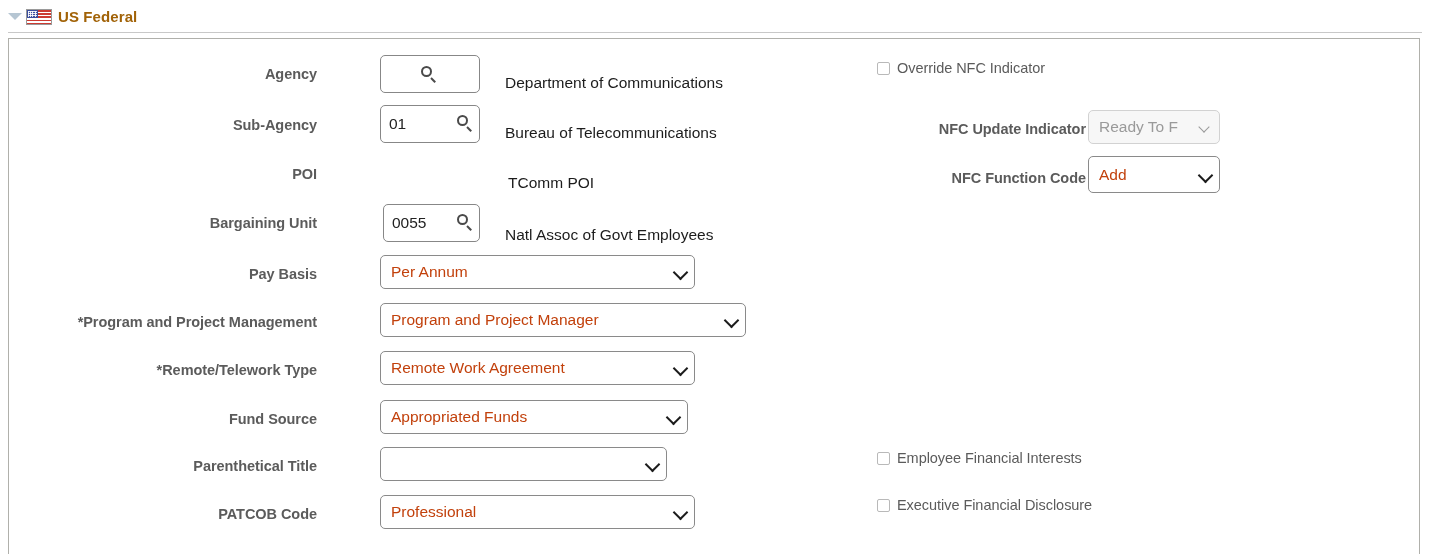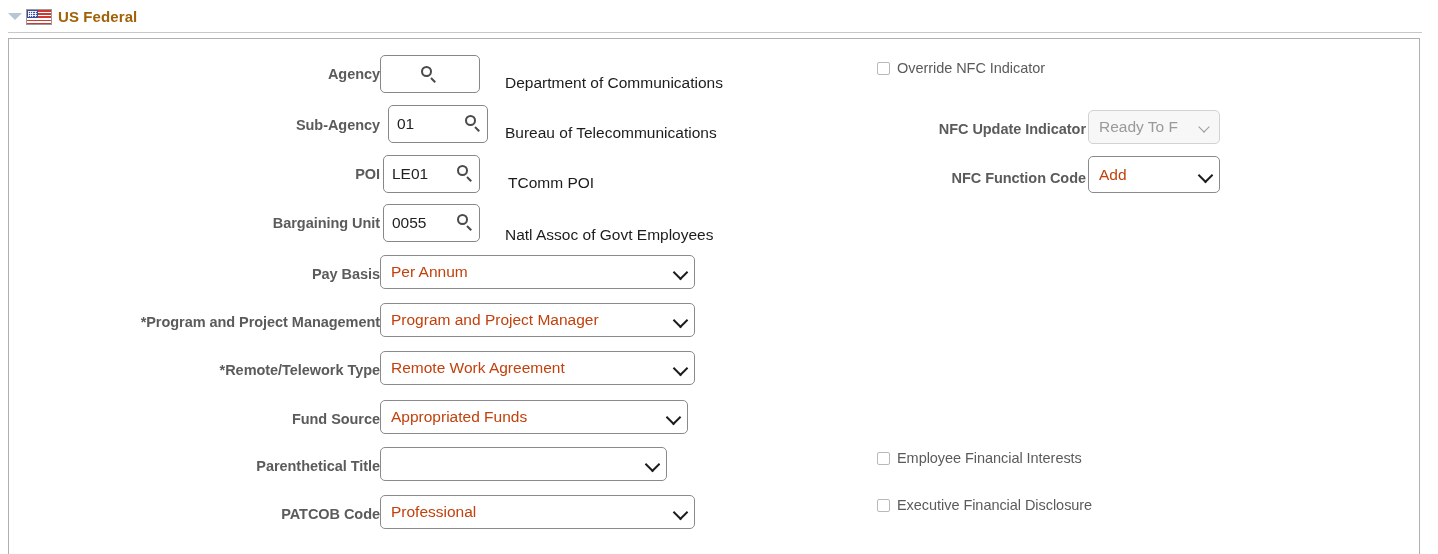--- a/index.html
+++ b/index.html
@@ -104,21 +104,21 @@
   .lbl {
     position: absolute;
     font-size: 14.5px;
     font-weight: bold;
     color: #5b5b5b;
     text-align: right;
     white-space: nowrap;
     letter-spacing: -.05px;
   }
   .lbl-left { 
-    right: 1058px;   
+    right: 1121px;   
   }
 
   
   .lookup {
     position: absolute;
     box-sizing: border-box;
     height: 38px;
     border: 1px solid #878787;
     border-radius: 5px;
     background: #ffffff;
@@ -267,48 +267,44 @@
   <div class="panel"></div>
 
   <div class="lbl lbl-left" style="top:66px;">Agency</div>
   <div class="lookup" style="left:380px; top:55px; width:100px;flex-direction:column;">
     <span class="val">DC</span>
     <span class="magnifier"></span>
   </div>
   <div class="desc" style="left:505px; top:74px;">Department of Communications</div>
 
   <div class="lbl lbl-left" style="top:117px;">Sub-Agency</div>
-  <div class="lookup" style="left:380px; top:105px; width:100px;margin-left:8px;">
+  <div class="lookup" style="left:380px; top:105px; width:100px;">
     <span class="val">01</span>
     <span class="magnifier"></span>
   </div>
   <div class="desc" style="left:505px; top:124px;">Bureau of Telecommunications</div>
 
   <div class="lbl lbl-left" style="top:166px;">POI</div>
-  <div class="lookup" style="left:383px; top:155px; width:97px;">
-    <span class="val">LE01</span>
-    <span class="magnifier"></span>
-  </div>
   <div class="desc" style="left:508px; top:174px;">TComm POI</div>
 
   <div class="lbl lbl-left" style="top:215px;">Bargaining Unit</div>
   <div class="lookup" style="left:383px; top:204px; width:97px;">
     <span class="val">0055</span>
     <span class="magnifier"></span>
   </div>
   <div class="desc" style="left:505px; top:226px;">Natl Assoc of Govt Employees</div>
 
   <div class="lbl lbl-left" style="top:266px;">Pay Basis</div>
   <div class="ddl" style="left:380px; top:255px; width:315px;">
     <span class="val">Per Annum</span>
     <span class="chev"></span>
   </div>
 
   <div class="lbl lbl-left" style="top:314px;">*Program and Project Management</div>
-  <div class="ddl" style="left:380px; top:303px; width:315px;">
+  <div class="ddl" style="left:380px; top:303px; width:366px;">
     <span class="val">Program and Project Manager</span>
     <span class="chev"></span>
   </div>
 
   <div class="lbl lbl-left" style="top:362px;">*Remote/Telework Type</div>
   <div class="ddl" style="left:380px; top:351px; width:315px;">
     <span class="val">Remote Work Agreement</span>
     <span class="chev"></span>
   </div>
 

